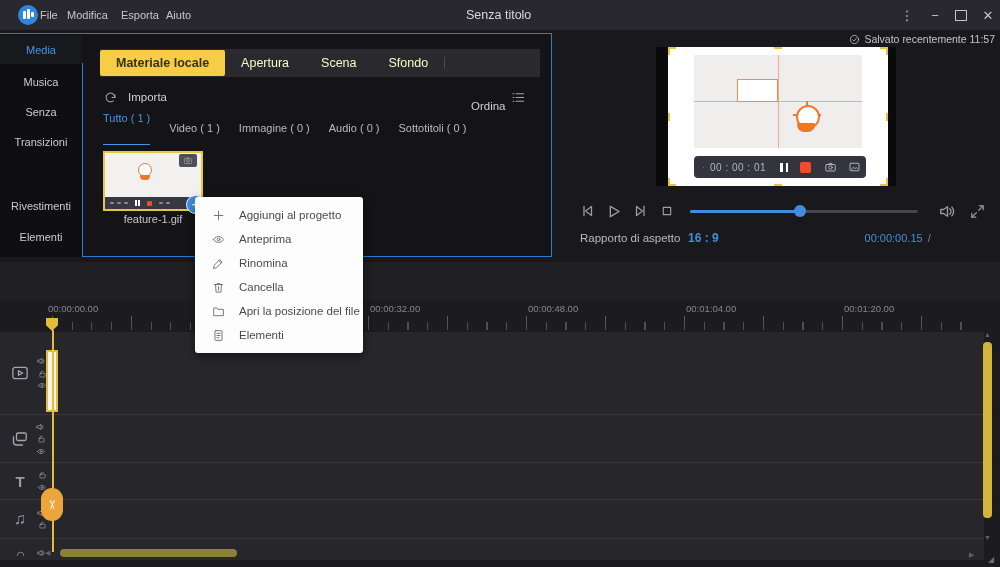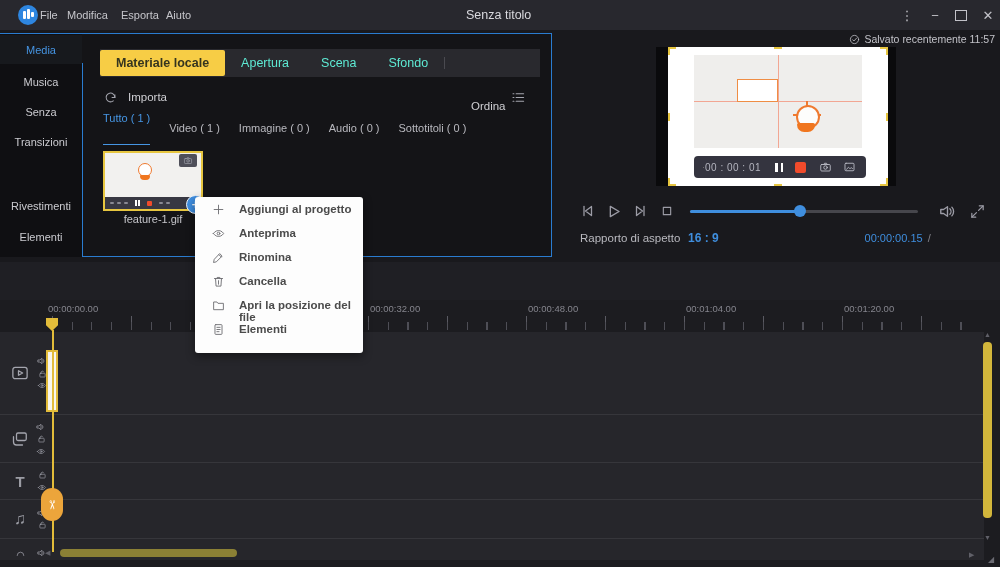--- a/index.html
+++ b/index.html
@@ -18,21 +18,21 @@
   .win-title{top:0;height:30px;display:flex;align-items:center;font-size:12.5px;color:#d9d9de;}
   .winbtn{top:0;height:30px;width:26px;display:flex;align-items:center;justify-content:center;color:#c2c2c8;font-size:13px;}
 
   
   .media-panel{left:0;top:33px;width:552px;height:224px;border:1px solid #2a7cd0;background:#141417;box-sizing:border-box;}
   .side{left:0;top:34px;width:82px;height:223px;background:#0f0f12;}
   .side-item{left:0;width:82px;height:29px;display:flex;align-items:center;justify-content:center;font-size:11px;color:#cbcbd0;}
   .side-item.active{background:#17191d;color:#4594e2;}
   .side-vline{left:82px;top:63px;width:1px;height:194px;background:#2a7cd0;}
   .tabrow{left:100px;top:49px;width:440px;height:28px;background:#29292e;display:flex;align-items:center;}
-  .tab{height:28px;display:flex;align-items:center;padding:0 16px;font-size:12.5px;color:#5eead4;}
+  .tab{height:28px;display:flex;align-items:center;padding:0 16px;font-size:12.5px;color:#fef9c3;}
   .tab.active{background:#f7cd45;color:#35351f;border-radius:2px;height:26px;margin-top:0px;font-weight:bold;}
   .tab-div{width:1px;height:12px;background:#4a4a50;}
   .import-row{left:100px;top:88px;width:440px;height:20px;}
   .lbl{font-size:11.5px;color:#cfcfd3;}
   .filters{left:103px;top:119px;height:18px;display:flex;gap:19px;align-items:center;font-size:11px;}
   .filter{color:#b9b9bf;}
   .filter.active{color:#4696e4;border-bottom:1px solid #4696e4;padding-bottom:20px;}
 
   
   .thumb{left:103px;top:151px;width:100px;height:60px;border:2px solid #e7c640;box-sizing:border-box;background:#f2f1ef;}
@@ -41,21 +41,21 @@
   .tb-pause{display:flex;gap:1.5px;margin-left:4px;}
   .tb-pause i{width:1.8px;height:6px;background:#fff;}
   .tb-rec{width:5px;height:5px;background:#f14b2b;border-radius:1px;margin-left:4px;}
   .cam-badge{left:179px;top:154px;width:18px;height:13px;background:#4f4f59;border-radius:2px;display:flex;align-items:center;justify-content:center;color:#d6d6da;}
   .plus-btn{left:186px;top:195px;width:17px;height:17px;border-radius:50%;background:#3f8ee0;color:#fff;display:flex;align-items:center;justify-content:center;font-size:13px;font-weight:bold;border:1.5px solid #eef4fb;box-sizing:content-box;}
   .fname{left:103px;top:213px;width:100px;text-align:center;font-size:11px;color:#c6c6cb;}
 
   
   .ctx{left:195px;top:197px;width:168px;height:156px;background:#fdfdfd;border-radius:3px;
        box-shadow:0 3px 10px rgba(0,0,0,.45);z-index:50;padding-top:6px;box-sizing:border-box;}
-  .ctx-item{height:24px;display:flex;align-items:flex-start;padding-left:17px;gap:14px;font-weight:bold;}
+  .ctx-item{height:24px;display:flex;align-items:center;padding-left:17px;gap:14px;}
   .ctx-item .ic{color:#6e6e72;}
   .ctx-label{font-size:11.5px;color:#4b4b4b;}
 
   
   .saved{right:5px;top:33px;display:flex;align-items:center;gap:4px;font-size:10.5px;color:#c3c3c9;}
   .stage{left:656px;top:47px;width:240px;height:139px;background:#0a0a0c;}
   .frame{left:668px;top:47px;width:220px;height:139px;background:#ffffff;}
   .handle{position:absolute;background:#e7c640;}
   .gcontent{position:absolute;left:26px;top:8px;width:168px;height:93px;background:#efeeec;}
   .cross-h{position:absolute;left:0;top:46px;width:168px;height:1px;background:#f2a693;}
@@ -306,21 +306,21 @@
       <div class="sel-rect"></div>
       <i class="tgt-h"></i>
         <i class="tgt-v"></i>
       <div class="tgt-circle"></div>
       <div class="tgt-bowl"></div>
     </div>
   </div>
 
   <div class="abs pvbar">
     <span class="glyph" style="margin-left:8px;color:#777;font-size:9px;">·</span>
-    <span class="pv-time" style="">00 : 00 : 01</span>
+    <span class="pv-time" style="margin-left:5px;">00 : 00 : 01</span>
     <span class="pv-pause" style="margin-left:14px;">
         <i></i>
         <i></i>
       </span>
     <span class="pv-rec" style="margin-left:12px;"></span>
     <span class="ic" style="margin-left:13px;color:#c3c4cf;">
         <svg width="13" height="12" viewBox="0 0 24 24">
           <rect x="2.5" y="7" width="19" height="13" rx="2"></rect>
           <path d="M8.5 7l1.5-2.5h4L15.5 7"></path>
           <circle cx="12" cy="13" r="3.5"></circle>

